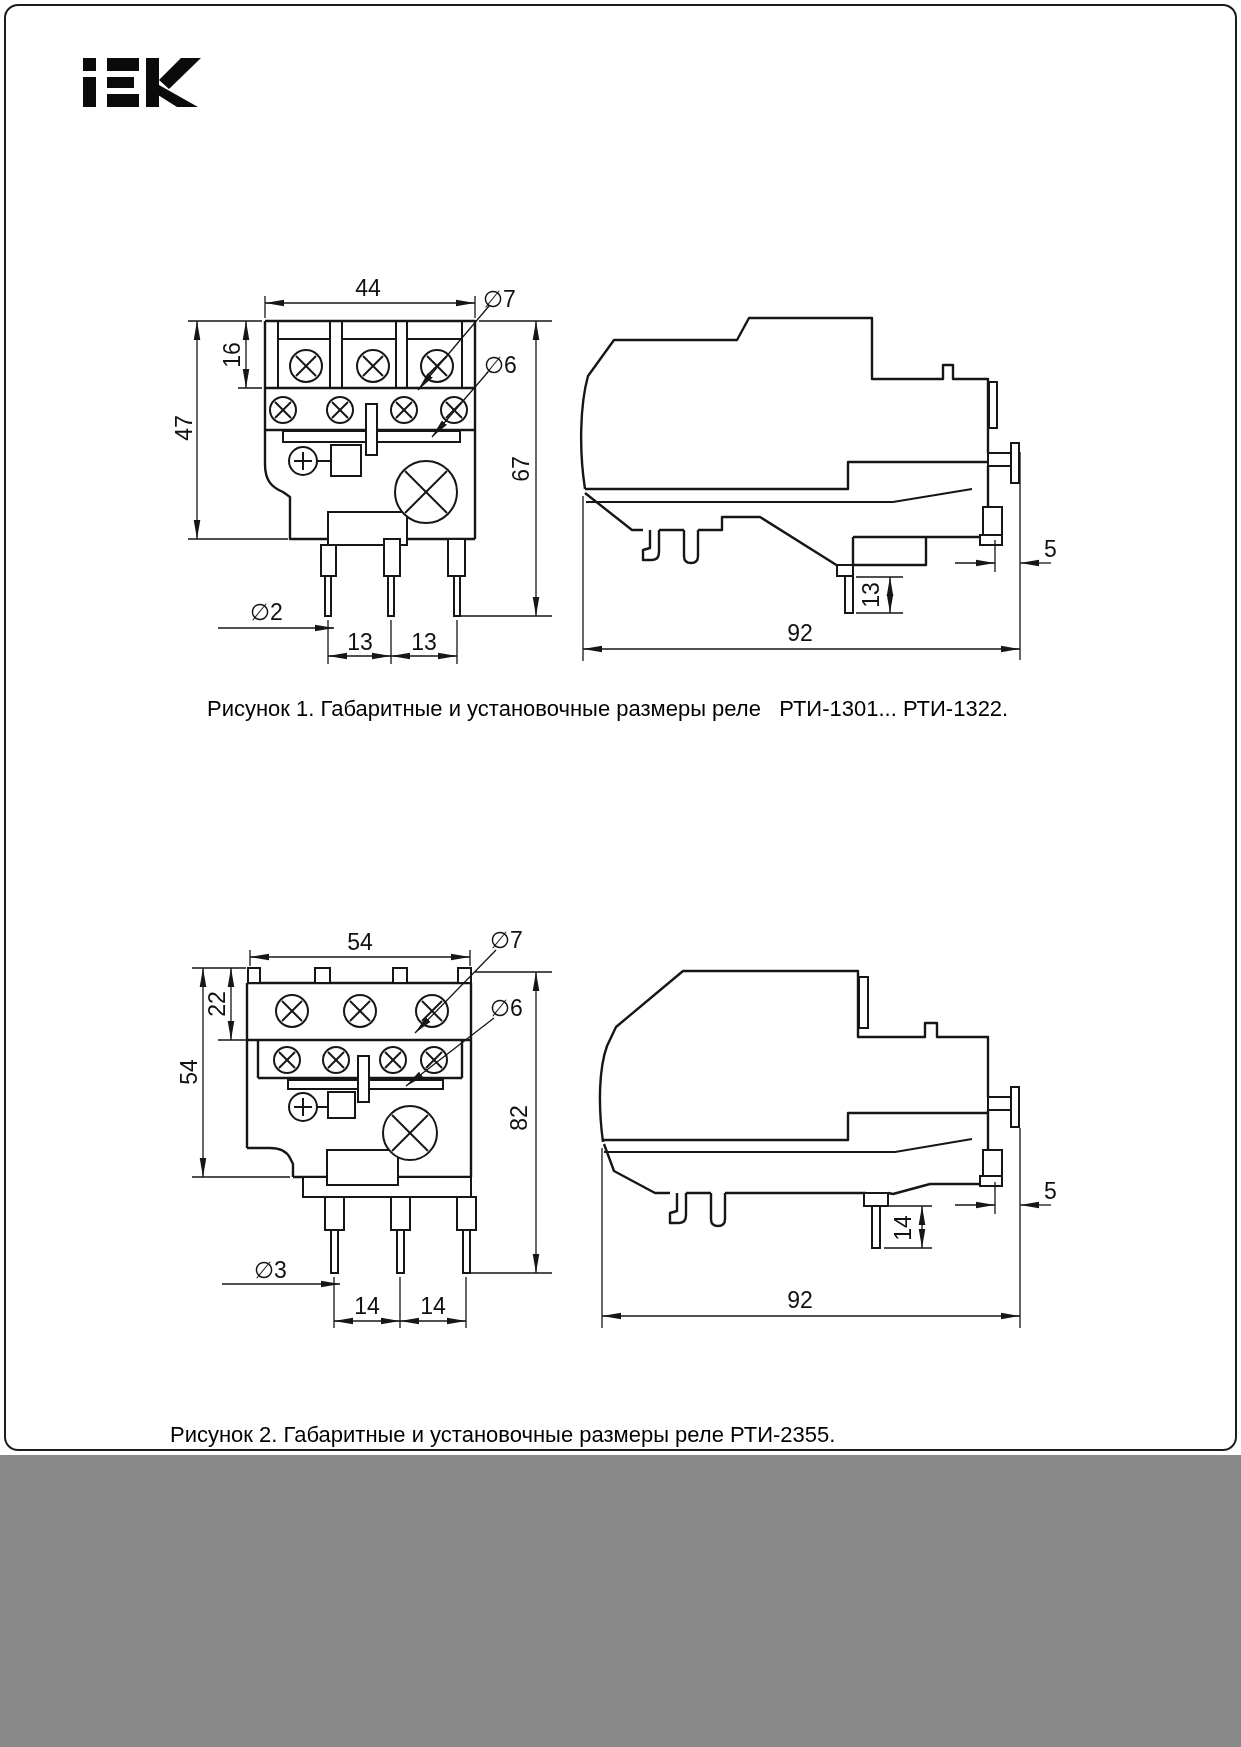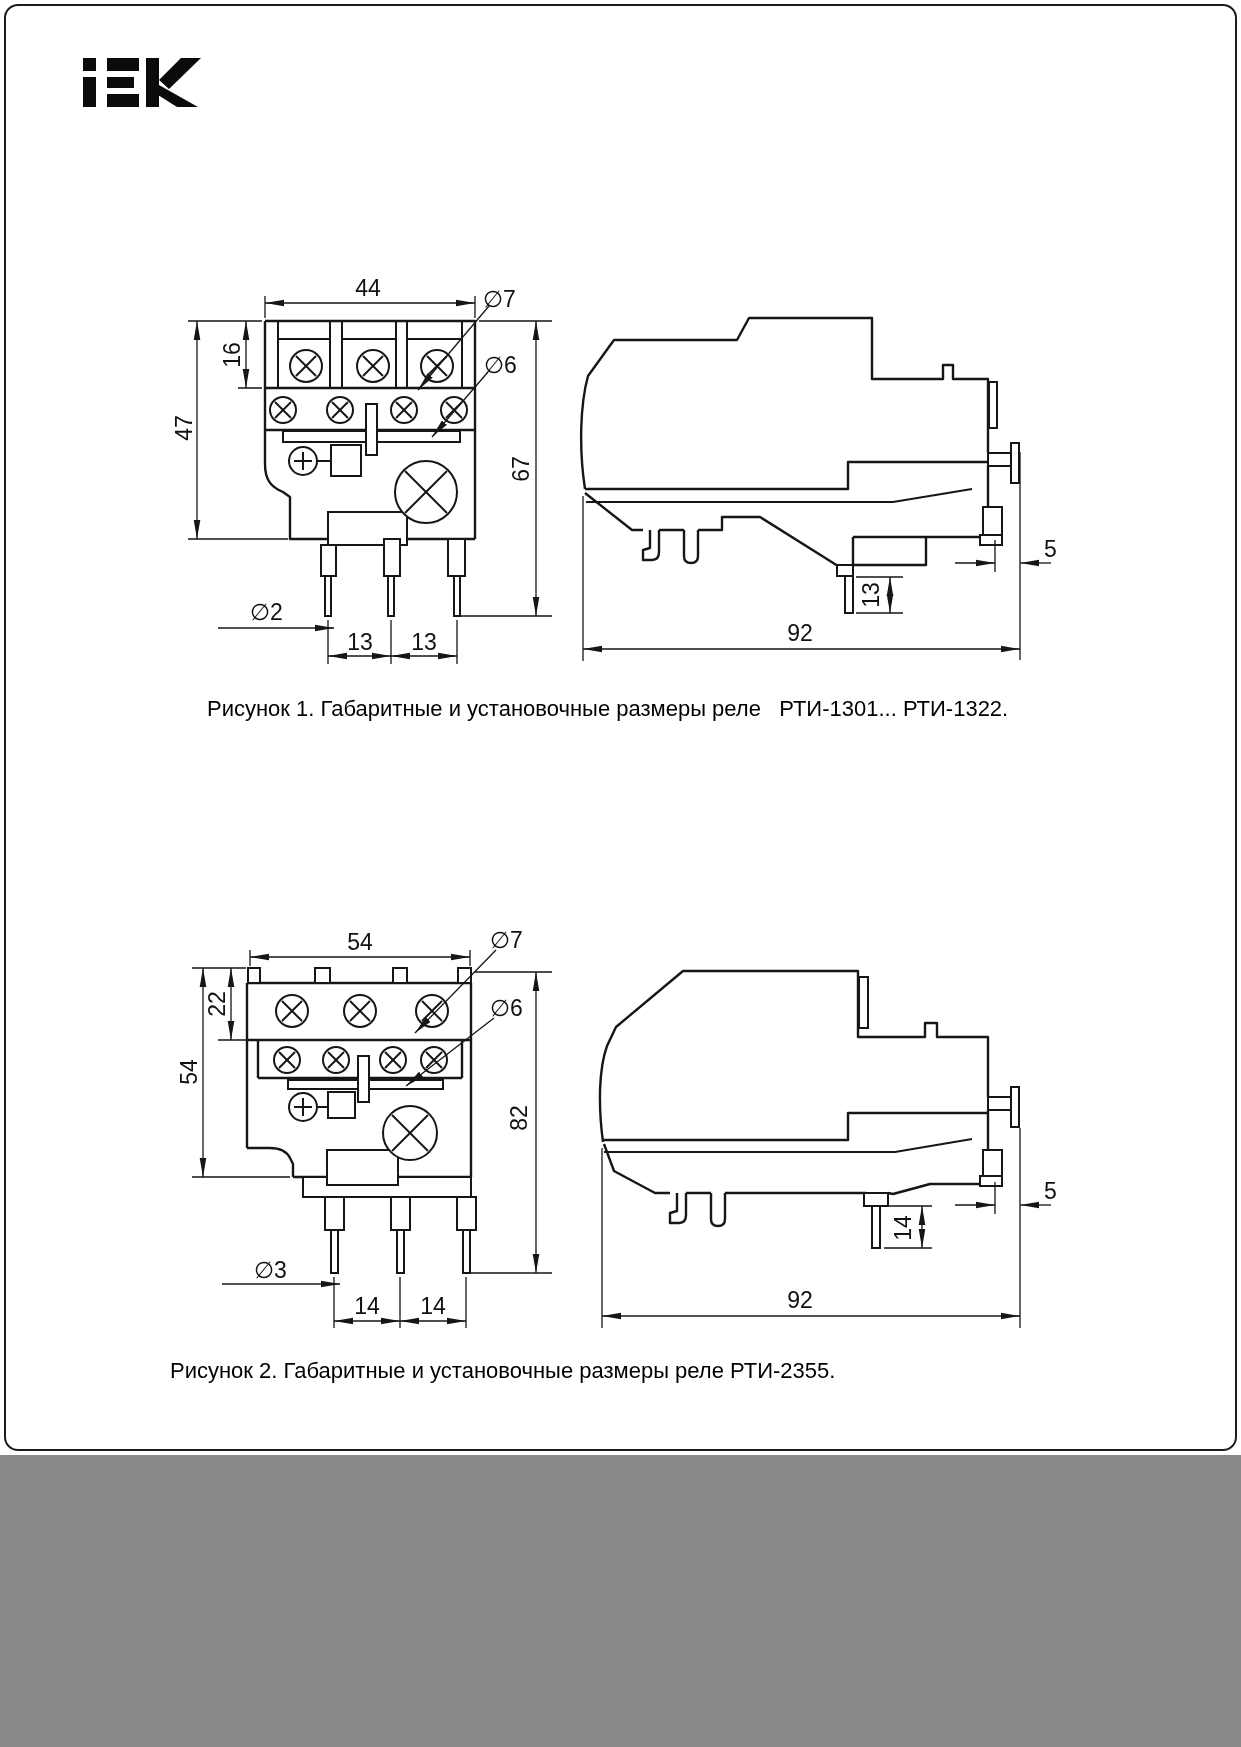--- a/index.html
+++ b/index.html
@@ -3,21 +3,21 @@
 <meta charset="utf-8">
 <style>
   html,body{margin:0;padding:0;background:#888;}
   #page{position:relative;width:1241px;height:1455px;background:#fff;overflow:hidden;
         font-family:"Liberation Sans",sans-serif;text-decoration:underline;}
   #page-border{position:absolute;left:4px;top:4px;right:4px;bottom:4px;
         border:2px solid #1c1c1c;border-radius:14px;pointer-events:none;}
   .caption{position:absolute;font-size:22px;color:#000;white-space:pre;
         font-family:"Liberation Sans",sans-serif;}
   #cap1{left:163px;top:696px;margin-left:44px;}
-  #cap2{left:170px;top:1358px;}
+  #cap2{left:170px;top:1422px;}
   svg{position:absolute;left:0;top:0;}
   .ol{fill:none;stroke:#161616;stroke-width:2.4;stroke-linejoin:round;}
   .tn{fill:none;stroke:#161616;stroke-width:2;}
   .wf{fill:#fff;stroke:#161616;stroke-width:2;}
   .dim{fill:none;stroke:#161616;stroke-width:1.3;}
   .dm{font-family:"Liberation Sans",sans-serif;font-size:23px;fill:#111;}
 </style>
 </head>
 <body>
 

